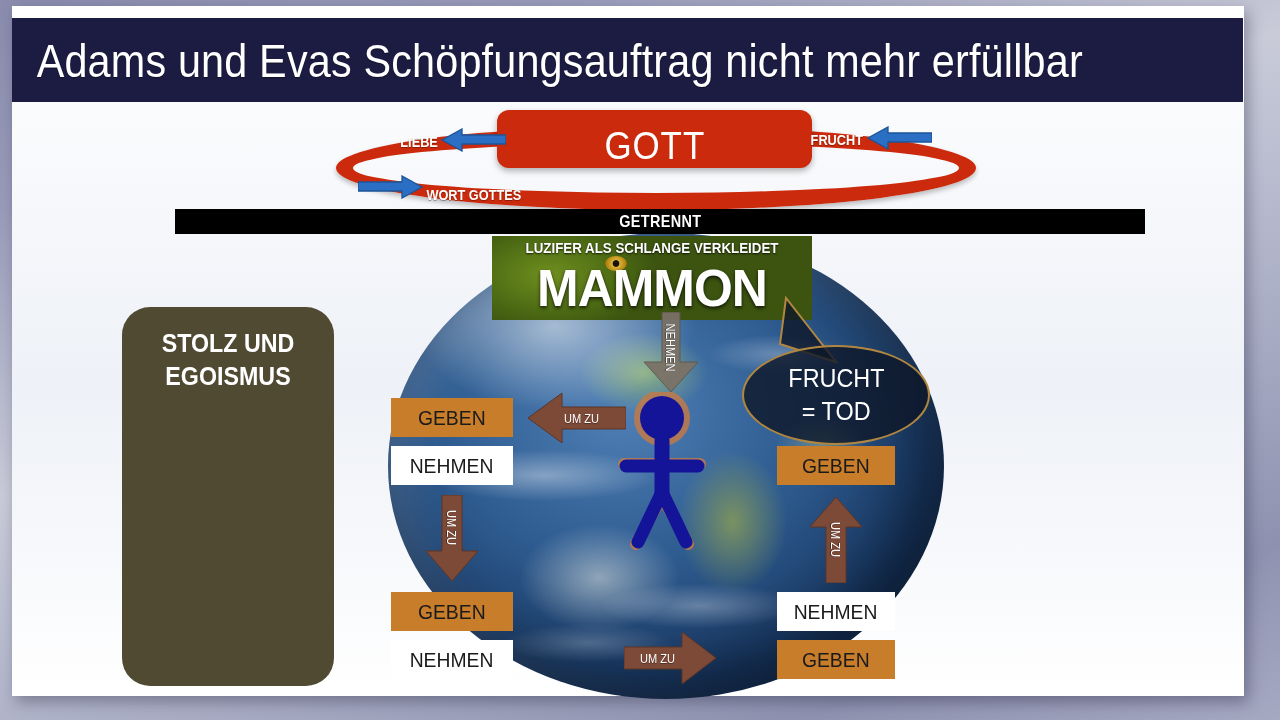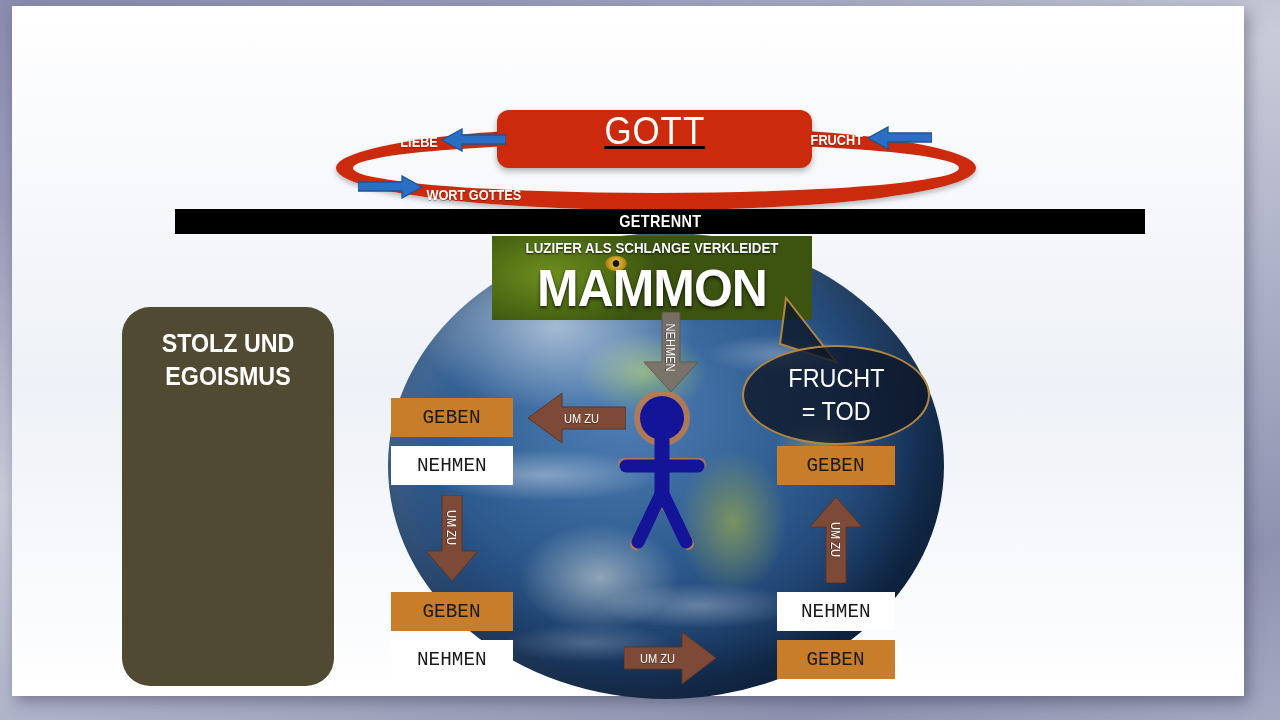--- a/index.html
+++ b/index.html
@@ -77,23 +77,22 @@
     border: 17px solid #cc2a0c;
     border-radius: 50%;
     box-shadow: 0 3px 5px rgba(0,0,0,.25);
   }
   #gottbox {
     position: absolute;
     left: 497px; top: 110px;
     width: 315px; height: 58px;
     background: #cc2a0c;
     border-radius: 12px;
-    display: flex; align-items: flex-start; justify-content: center;
+    display: flex; align-items: flex-end; justify-content: center;
     box-shadow: 0 3px 6px rgba(0,0,0,.3);
-    text-decoration: underline;
   }
   #gottbox span {
     color: #fff; font-size: 38px; font-weight: 400;
     transform: scaleX(.92); letter-spacing: 1px;
   }
   .ringlabel {
     position: absolute;
     color: #ffffff;
     font-size: 15px;
     font-weight: 600;
@@ -167,21 +166,20 @@
   #bubble .l2 { color:#fff; font-size: 26px; transform: scaleX(.9); margin-top: 2px; }
   #bubble-tail { position: absolute; left: 770px; top: 296px; }
 
   
   .box {
     position: absolute;
     display: flex; align-items: center; justify-content: center;
     font-size: 21px;
     color: #1a1a1a;
     transform-origin: center;
-    font-family: Liberation Mono, monospace;
   }
   .box span { transform: scaleX(.92); display: block; }
   .box.orange { background: #c87d2a; }
   .box.white  { background: #ffffff; }
 
   #box-geben-1  { left: 391px; top: 398px; width: 122px; height: 39px; }
   #box-nehmen-1 { left: 391px; top: 446px; width: 122px; height: 39px; }
   #box-geben-2  { left: 391px; top: 592px; width: 122px; height: 39px; }
   #box-nehmen-2 { left: 391px; top: 640px; width: 122px; height: 39px; }
   #box-geben-3  { left: 777px; top: 446px; width: 118px; height: 39px; }
@@ -229,20 +227,23 @@
     transform: scaleX(.9);
   }
 </style>
 </head>
 <body>
 
 <div id="stage">
 
   <div id="slide"></div>
 
+  <div id="titlebar">
+    <div id="title">Adams und Evas Schöpfungsauftrag nicht mehr erfüllbar</div>
+  </div>
 
   <div id="earth">
     <div class="swirl"></div>
   </div>
 
   <div id="ring"></div>
 
   <div id="gottbox">
     <span>GOTT</span>
   </div>

